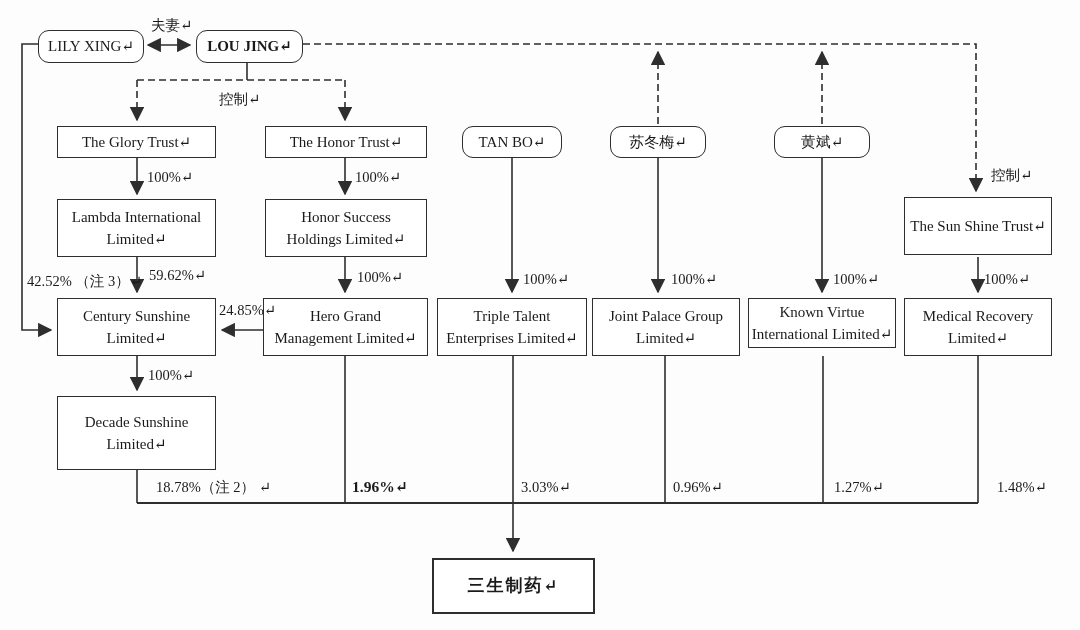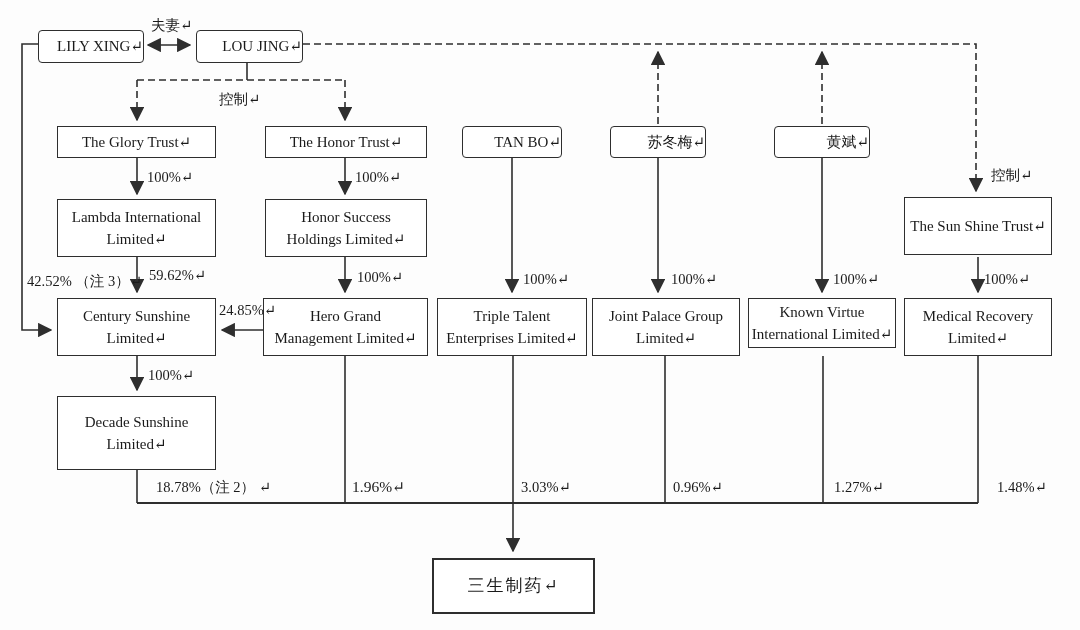--- a/index.html
+++ b/index.html
@@ -6,23 +6,23 @@
   .canvas{
     position:relative;width:1080px;height:630px;background:#fdfdfd;overflow:hidden;
     font-family:"Liberation Serif","DejaVu Serif",serif;color:#1a1a1a;
   }
   .wires{position:absolute;left:0;top:0;width:1080px;height:630px;}
   .node{
     position:absolute;border:1.6px solid #2e2e2e;background:#fff;
     display:flex;flex-direction:column;align-items:center;justify-content:center;
     text-align:center;font-size:15px;line-height:1.5;box-sizing:border-box;
   }
-  .rounded{border-radius:4px;align-items:flex-end;}
-  .bold{font-weight:normal;}
-  .target{border-width:2px;font-size:17px;font-weight:normal;letter-spacing:2px;}
+  .rounded{border-radius:11px;}
+  .bold{font-weight:bold;}
+  .target{border-width:2px;font-size:17px;font-weight:bold;letter-spacing:2px;}
   .lbl{position:absolute;font-size:14.5px;white-space:nowrap;line-height:1;}
 </style>
 </head>
 <body>
 
 <div class="canvas">
 
   <svg class="wires" viewBox="0 0 1080 630" fill="none" stroke="#2e2e2e" stroke-width="1.6">
     <defs>
       <marker id="ah" viewBox="0 0 10 10" refX="9" refY="5" markerWidth="9" markerHeight="9" orient="auto-start-reverse">

